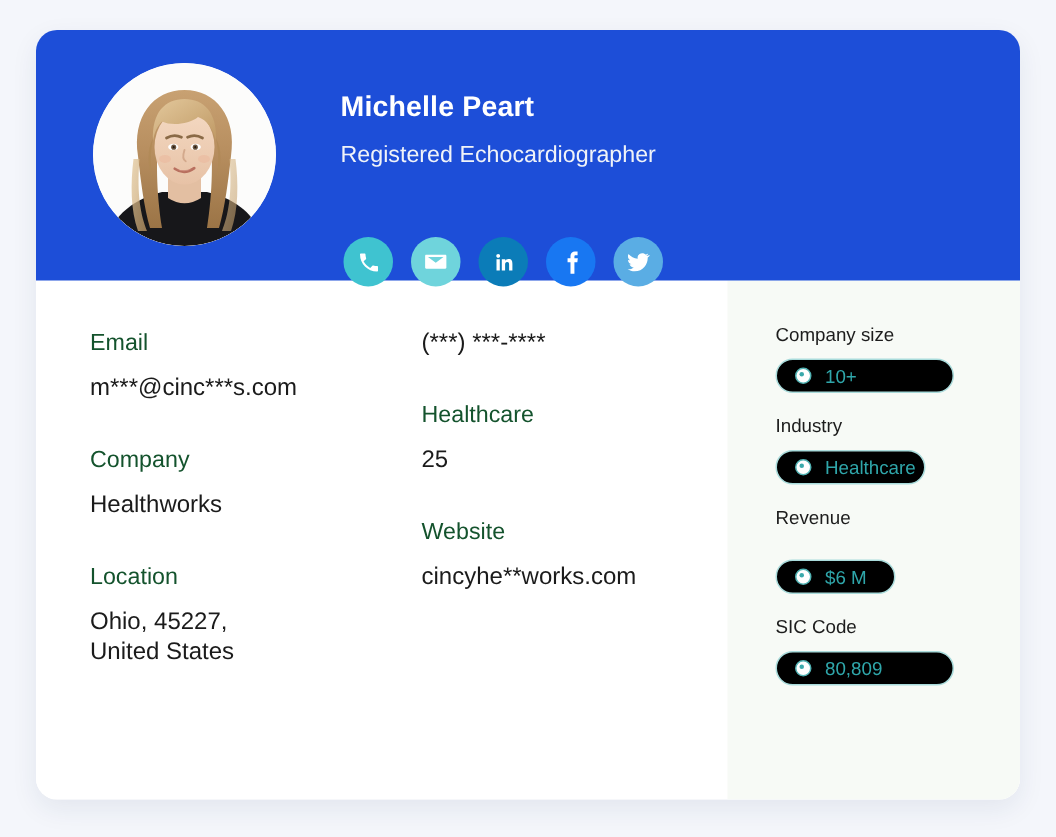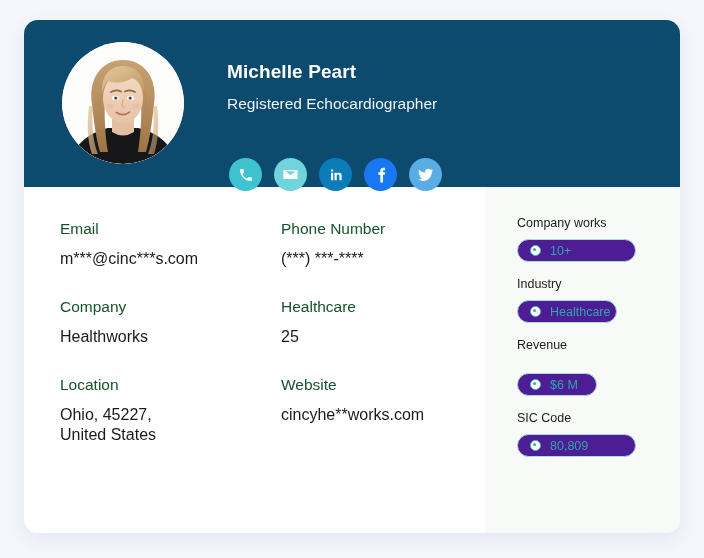--- a/index.html
+++ b/index.html
@@ -32,21 +32,21 @@
     box-shadow: 0 6px 18px rgba(30, 50, 95, 0.08);
     overflow: hidden;
     display: flex;
     flex-direction: column;
   }
 
   
   .card-header {
     position: relative;
     height: 167px;
-    background: #0c4a6e;
+    background: #1d4ed8;
     flex: 0 0 167px;
     display: flex;
     align-items: flex-start;
     padding-left: 36px;
   }
 
   .avatar {
     position: absolute;
     left: 38px;
     top: 22px;
@@ -151,21 +151,21 @@
   .side-label {
     color: #1c1c1c;
     font-size: 12.5px;
     line-height: 16px;
     margin: 0 0 8px 0;
   }
   .badge {
     display: inline-flex;
     align-items: center;
     height: 23px;
-    background: #4c1d95;
+    background: #000000;
     border: 1px solid #a9dbdb;
     border-radius: 12px;
     padding: 0 12px;
     box-sizing: border-box;
     cursor: pointer;
   }
   .badge .dot-icon {
     flex: 0 0 auto;
     width: 9px;
     height: 9px;
@@ -322,39 +322,38 @@
           </div>
           <div class="field">
             <p class="field-label">Location</p>
             <p class="field-value">Ohio, 45227,
 United States</p>
           </div>
         </div>
 
         <div class="details-col col-2">
           <div class="field">
-            <p class="field-label">Phone Number</p>
             <p class="field-value">(***) ***-****</p>
           </div>
           <div class="field">
             <p class="field-label">Healthcare</p>
             <p class="field-value">25</p>
           </div>
           <div class="field">
             <p class="field-label">Website</p>
             <p class="field-value">cincyhe**works.com</p>
           </div>
         </div>
 
       </div>
 
       <div class="sidebar">
 
         <div class="side-group">
-          <p class="side-label">Company works</p>
+          <p class="side-label">Company size</p>
           <div class="badge w-wide">
             <span class="dot-icon"></span>
             <span class="badge-text">10+</span>
           </div>
         </div>
 
         <div class="side-group">
           <p class="side-label">Industry</p>
           <div class="badge w-medium">
             <span class="dot-icon"></span>

